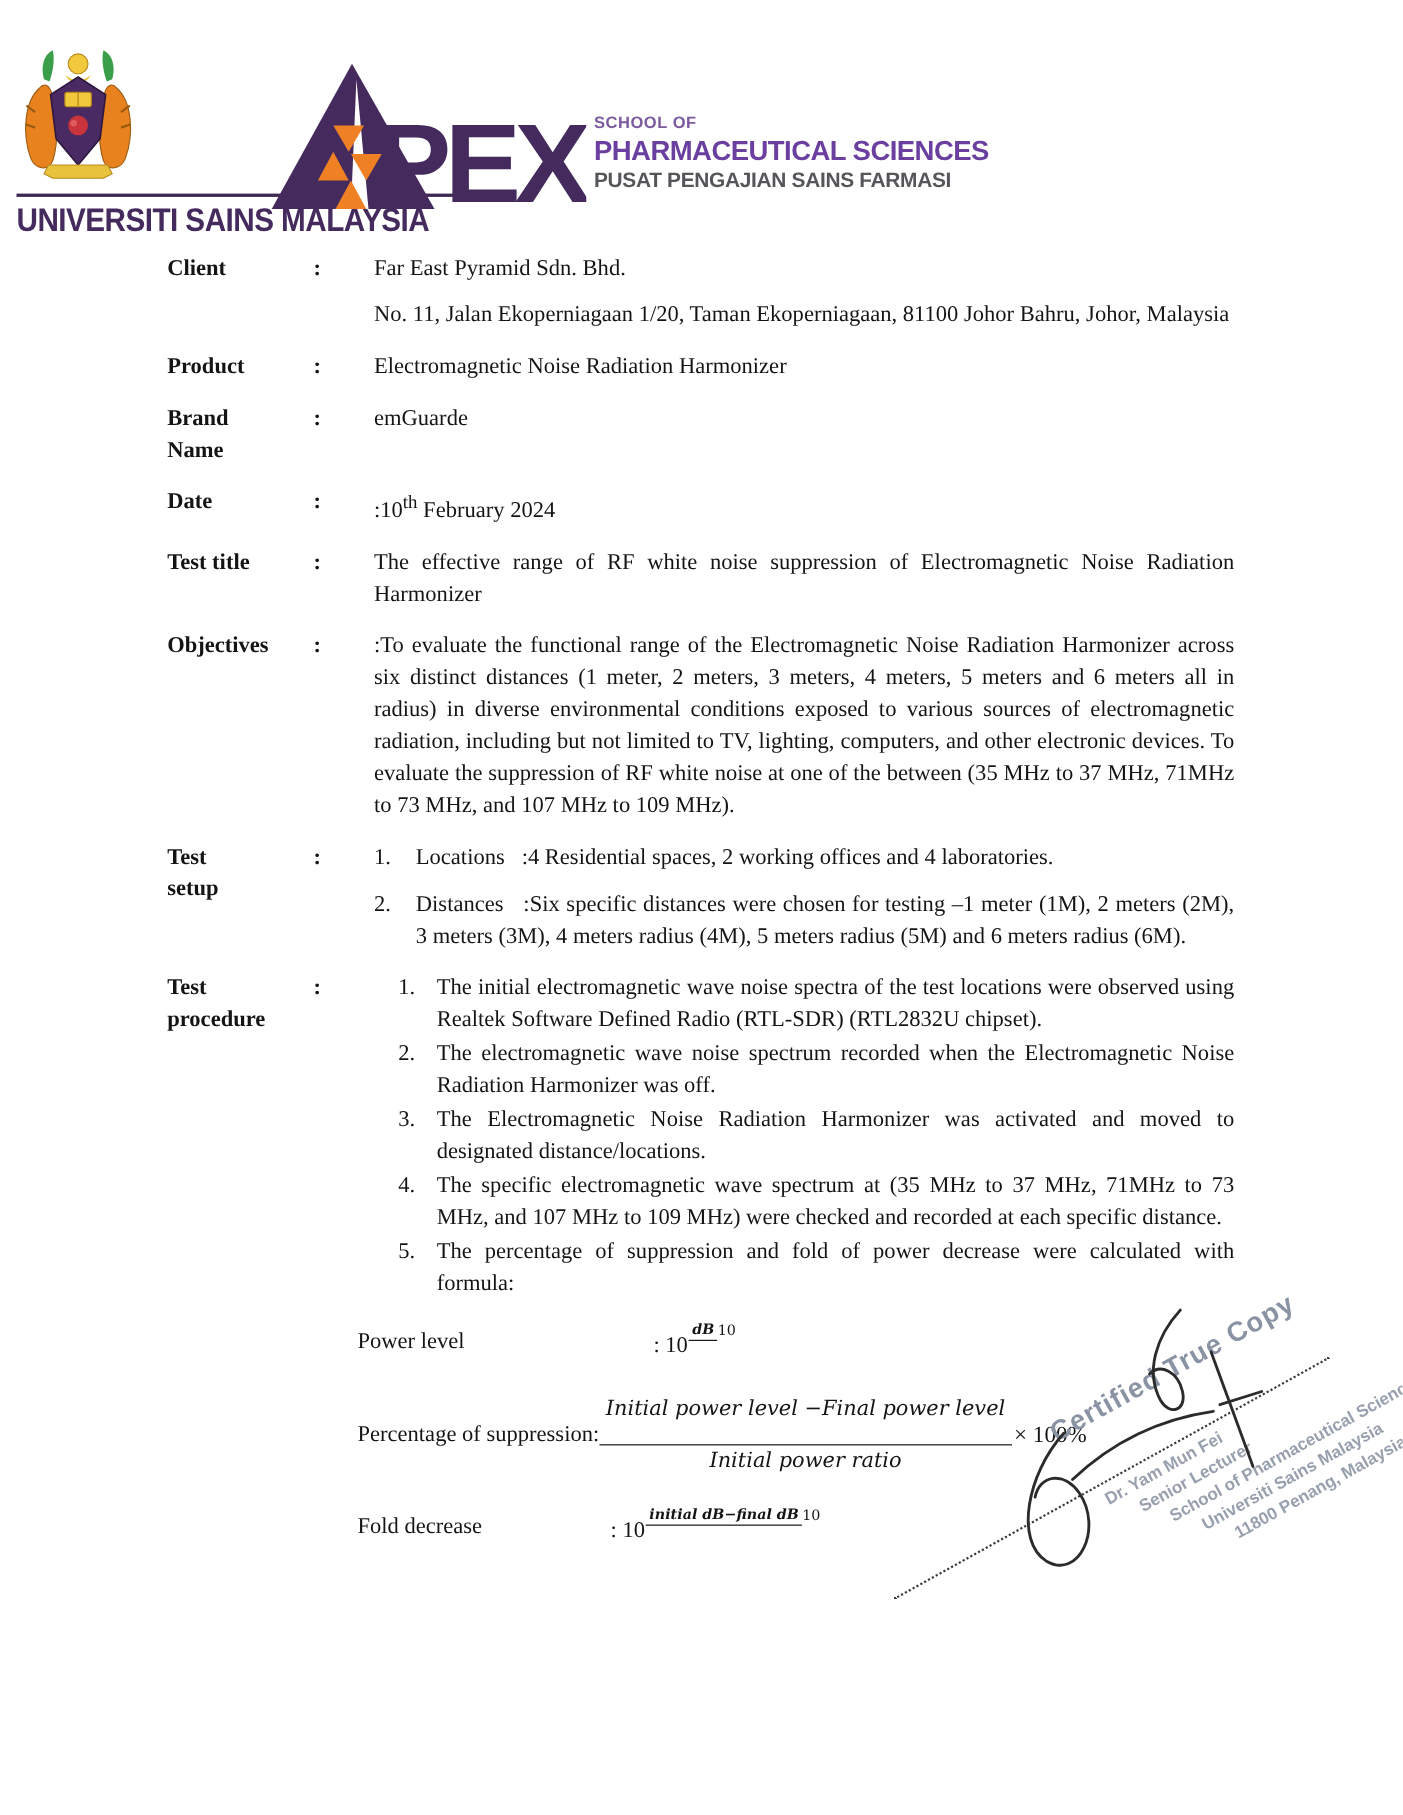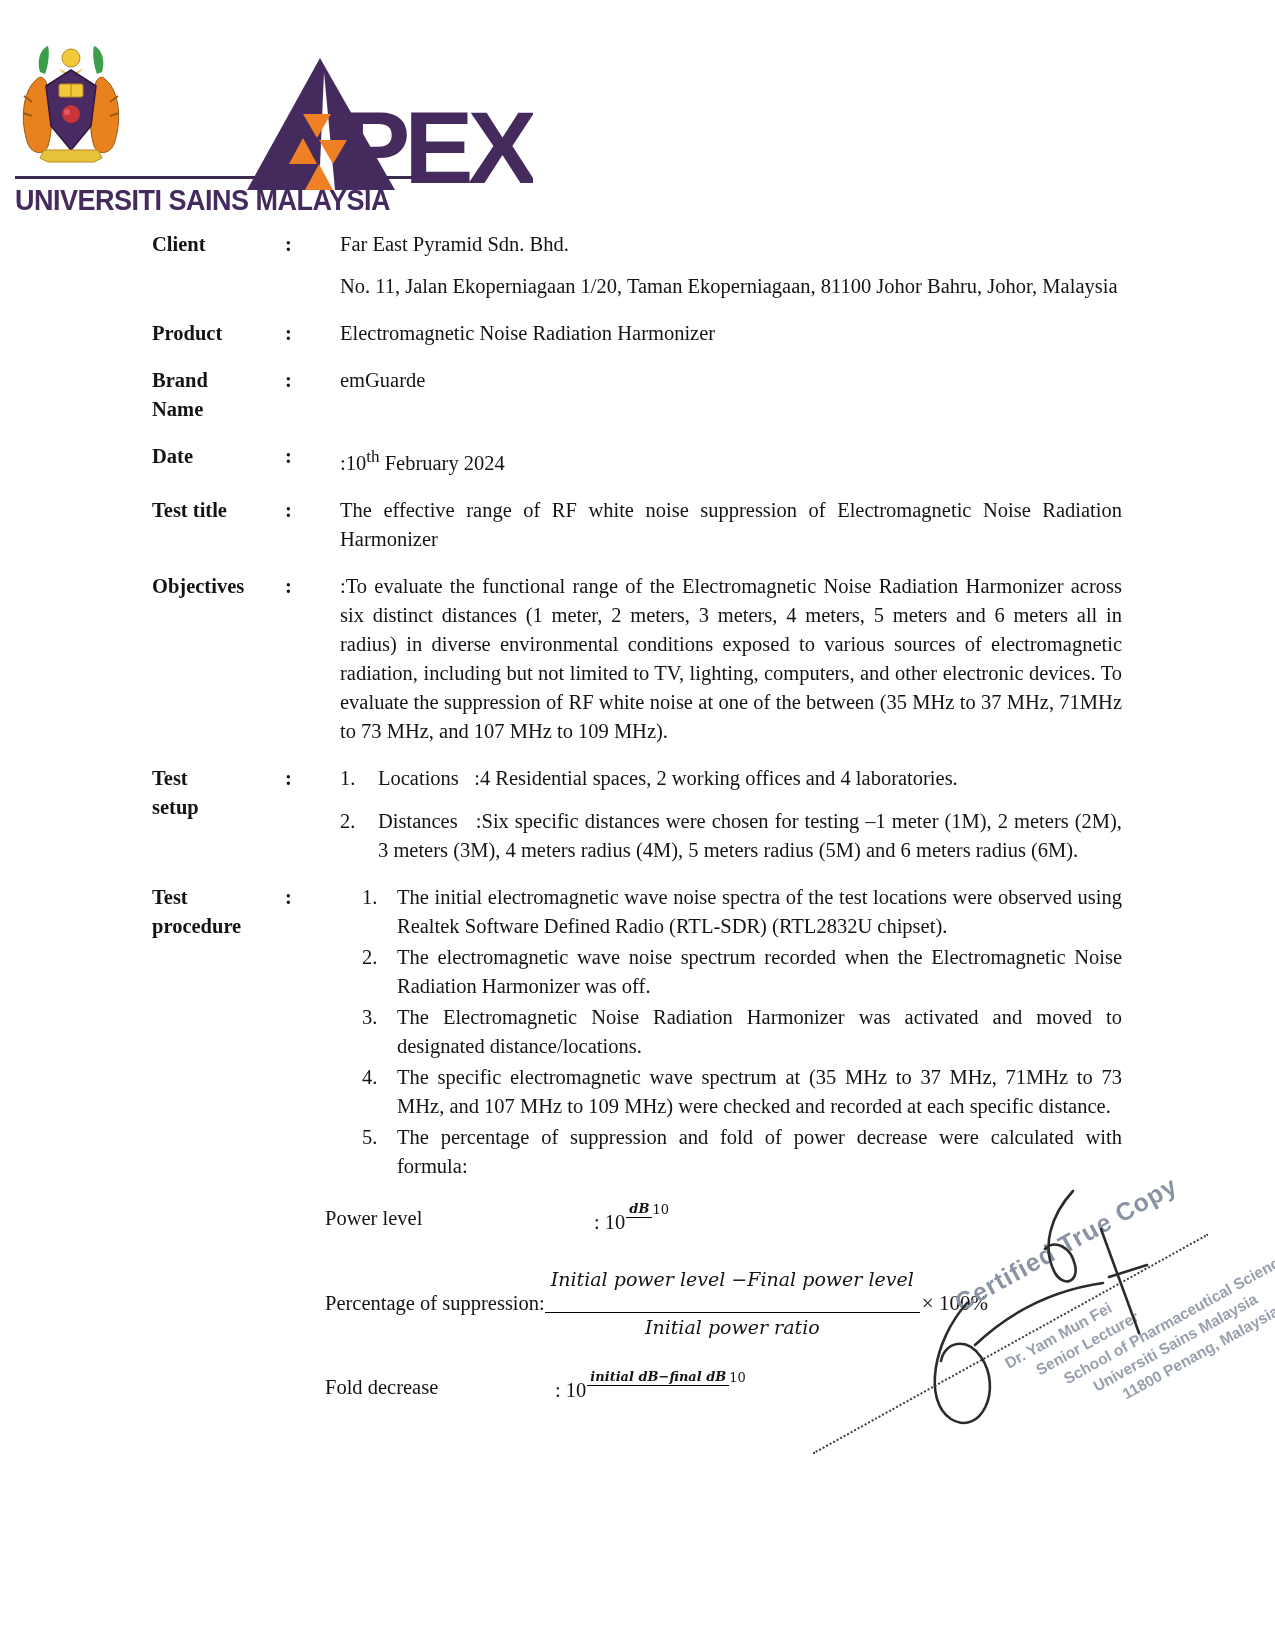--- a/index.html
+++ b/index.html
@@ -135,20 +135,25 @@
 
       <polygon points="60,58 88,58 74,82" fill="#ef8023"></polygon>
       <polygon points="46,108 60,82 74,108" fill="#ef8023"></polygon>
       <polygon points="76,84 104,84 90,108" fill="#ef8023"></polygon>
       <polygon points="62,134 76,108 90,134" fill="#ef8023"></polygon>
 
       <text x="98" y="130" font-family="Liberation Sans, sans-serif" font-weight="bold" font-size="104" fill="#452a5e" letter-spacing="-6" transform="scale(1,0.98)">PEX</text>
     </svg>
   </div>
 
+  <div class="school-block">
+    <div class="school-line1">SCHOOL OF</div>
+    <div class="school-line2">PHARMACEUTICAL SCIENCES</div>
+    <div class="school-line3">PUSAT PENGAJIAN SAINS FARMASI</div>
+  </div>
 
   <div class="doc">
 
 
     <div class="row" style="margin-top:0;">
       <div class="row-label">Client</div>
       <div class="row-colon">:</div>
       <div class="row-content">
         <div>Far East Pyramid Sdn. Bhd.</div>
         <div class="para2">No. 11, Jalan Ekoperniagaan 1/20, Taman Ekoperniagaan, 81100 Johor Bahru, Johor, Malaysia</div>

